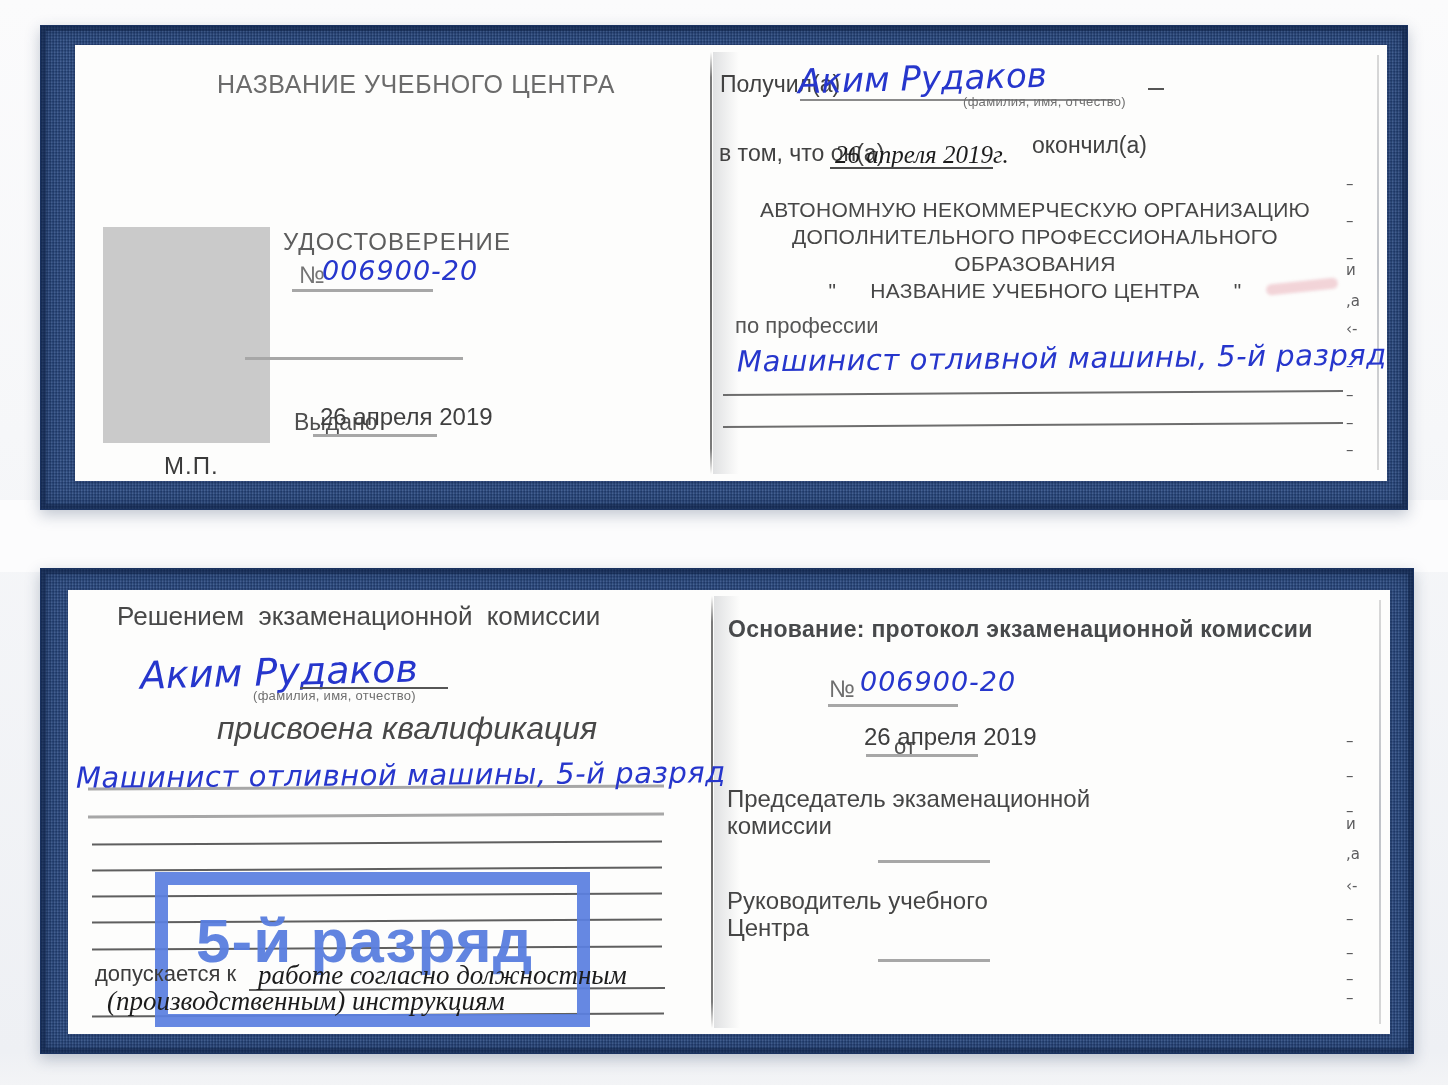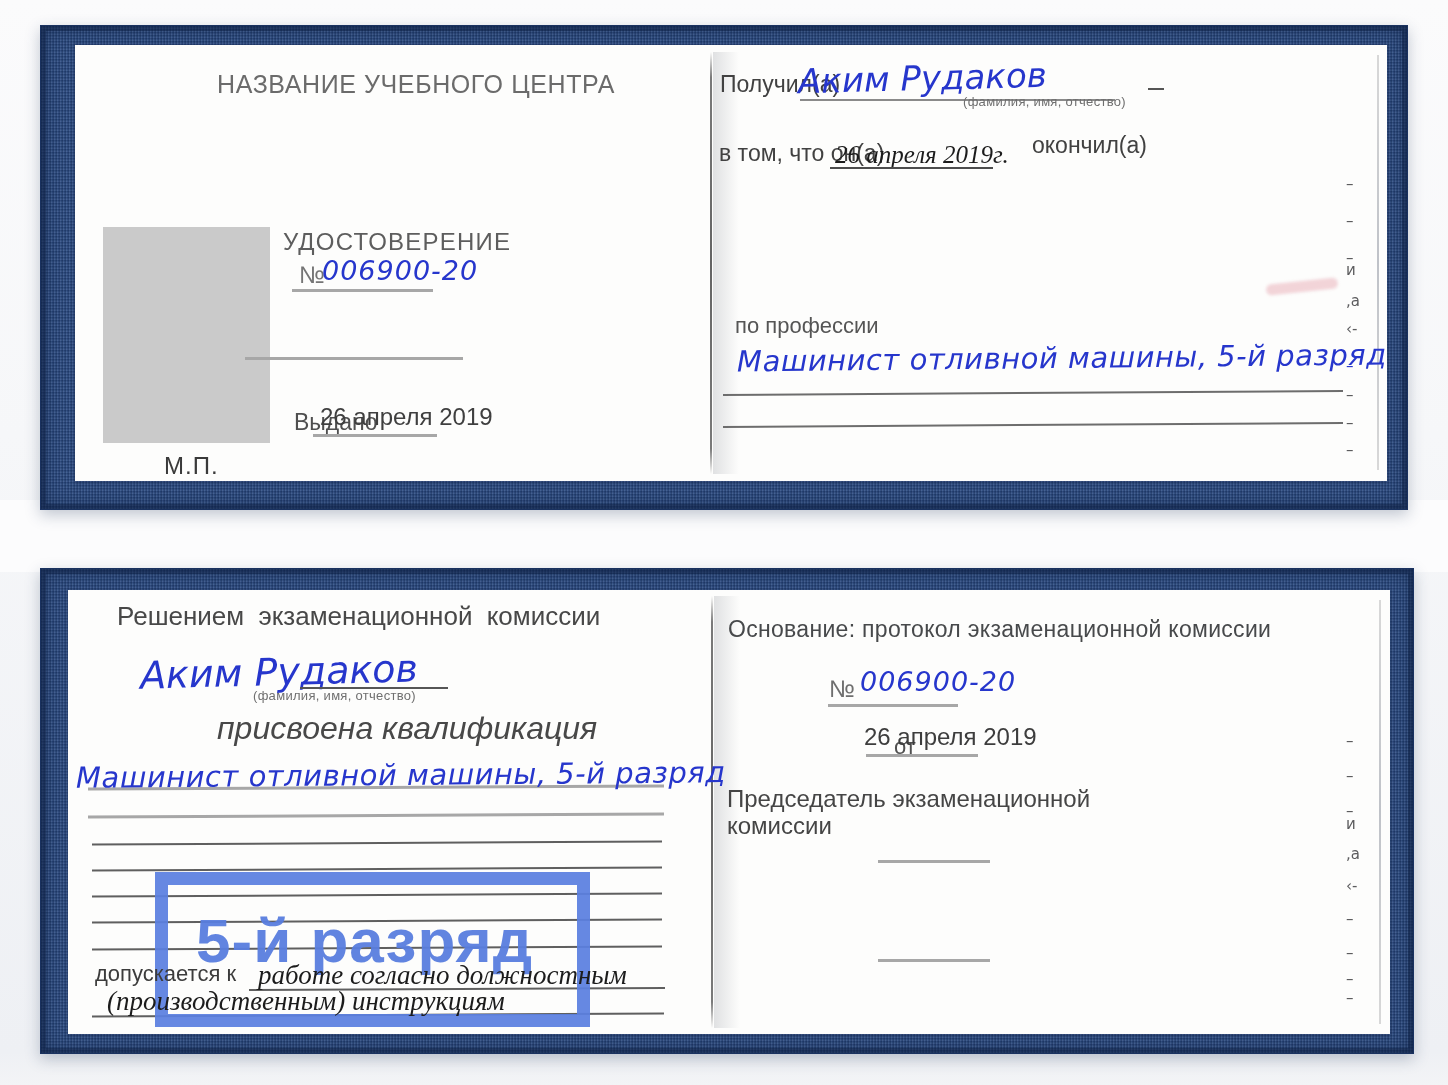--- a/index.html
+++ b/index.html
@@ -105,20 +105,27 @@
   <div class="lbl" style="left:720px; top:72px; font-size:23px; color:#414141;">Получил(а)</div>
   <div class="hand" style="left:798px; top:58px; font-size:34px; transform:rotate(-1.5deg);">Аким Рудаков</div>
   <div class="dline" style="left:800px; top:99px; width:315px; background:#8a8a8a;"></div>
   <div class="dline" style="left:1148px; top:88px; width:16px; background:#555;"></div>
   <div class="lbl hint" style="left:963px; top:95px;">(фамилия, имя, отчество)</div>
   <div class="lbl" style="left:719px; top:141px; font-size:23px; color:#414141;">в том, что он(а)</div>
   <div class="ser-it" style="left:835px; top:141px; font-size:25px;">26 апреля 2019г.</div>
   <div class="dline" style="left:830px; top:167px; width:163px; background:#4c4c4c;"></div>
   <div class="lbl" style="left:1032px; top:133px; font-size:23px; color:#414141;">окончил(а)</div>
 
+  <div class="lbl" style="left:715px; top:196px; width:640px; text-align:center; font-size:21px; line-height:27px; color:#474747; letter-spacing:.3px;">
+    <div>АВТОНОМНУЮ НЕКОММЕРЧЕСКУЮ ОРГАНИЗАЦИЮ</div>
+    <div>ДОПОЛНИТЕЛЬНОГО ПРОФЕССИОНАЛЬНОГО ОБРАЗОВАНИЯ</div>
+    <div>
+      <span style="margin-right:34px;">"</span><span>НАЗВАНИЕ УЧЕБНОГО ЦЕНТРА</span><span style="margin-left:34px;">"</span>
+    </div>
+  </div>
 
   <div class="smudge"></div>
 
   <div class="lbl" style="left:735px; top:314px; font-size:22px; color:#555;">по профессии</div>
   <div class="hand" style="left:737px; top:341px; font-size:29px; letter-spacing:.5px; transform:rotate(-.6deg);">Машинист отливной машины, 5-й разряд</div>
   <div class="tline" style="left:723px; top:392px; width:620px; transform:rotate(-.35deg);"></div>
   <div class="tline" style="left:723px; top:424px; width:620px; transform:rotate(-.35deg);"></div>
 
   <div class="cover cover-bottom"></div>
   <div class="page page-bottom"></div>
@@ -143,34 +150,38 @@
   <div class="ruled dline" style="left:249px; top:988px; width:416px; transform:rotate(-.3deg);"></div>
   <div class="ruled dline" style="left:92px; top:1014px; width:572px; transform:rotate(-.3deg);"></div>
 
   <div class="stamp-box"></div>
   <div class="stamp-text">5-й разряд</div>
 
   <div class="lbl over-stamp" style="left:95px; top:962px; font-size:22px; color:#3c3c3c;">допускается к</div>
   <div class="ser-it over-stamp" style="left:107px; top:986px; font-size:27px;">(производственным) инструкциям</div>
   <div class="ser-it over-stamp" style="left:258px; top:960px; font-size:27px;">работе согласно должностным</div>
 
-  <div class="lbl" style="left:728px; top:617px; font-size:23px; color:#47494b; letter-spacing:.3px;">Основание:  протокол  экзаменационной  комиссии</div>
+  <div class="lbl" style="left:728px; top:617px; font-size:23px; color:#47494b; letter-spacing:.3px;font-weight:bold;">Основание:  протокол  экзаменационной  комиссии</div>
   <div class="lbl" style="left:829px; top:676px; font-size:24px; color:#6f6f6f;">№</div>
   <div class="hand" style="left:860px; top:666px; font-size:27px; letter-spacing:1px;">006900-20</div>
   <div class="uline" style="left:828px; top:704px; width:130px;"></div>
   <div class="lbl" style="left:846px; top:735px; font-size:22px; color:#505050;margin-left:48px;">от</div>
   <div class="lbl" style="left:864px; top:724px; font-size:24px; color:#3d3d3d;">26 апреля 2019</div>
   <div class="uline" style="left:866px; top:754px; width:112px;"></div>
 
   <div class="lbl" style="left:727px; top:785px; font-size:24px; line-height:27px; color:#454545;">
     <div>Председатель экзаменационной</div>
     <div>комиссии</div>
   </div>
   <div class="uline" style="left:878px; top:860px; width:112px;"></div>
 
+  <div class="lbl" style="left:727px; top:887px; font-size:24px; line-height:27px; color:#454545;">
+    <div>Руководитель учебного</div>
+    <div>Центра</div>
+  </div>
   <div class="uline" style="left:878px; top:959px; width:112px;"></div>
 
   <div id="edge-marks">
       <span class="edge-mark" style="top: 175px;">–</span>
       <span class="edge-mark" style="top: 212px;">–</span>
       <span class="edge-mark" style="top: 249px;">–</span>
       <span class="edge-mark" style="top: 261px;">и</span>
       <span class="edge-mark" style="top: 292px;">,а</span>
       <span class="edge-mark" style="top: 320px;">‹-</span>
       <span class="edge-mark blue" style="top: 357px;">–</span>

